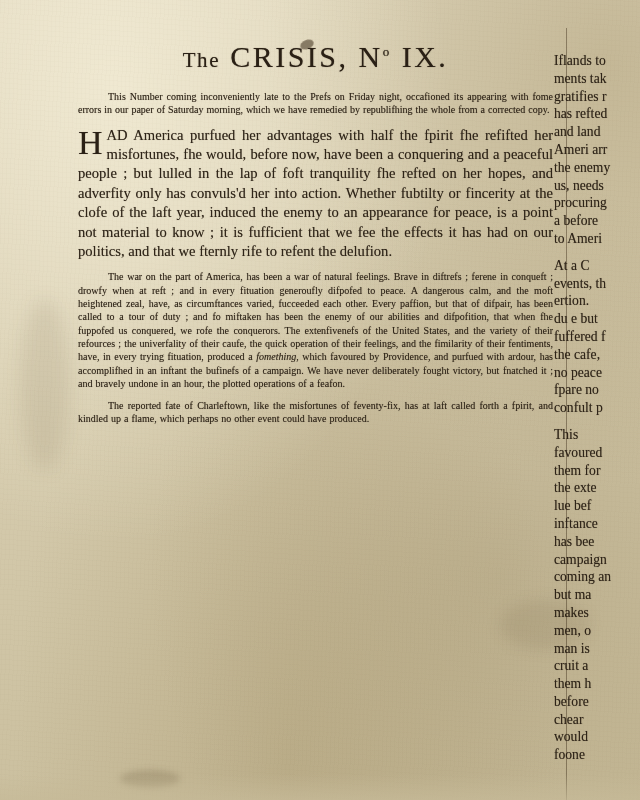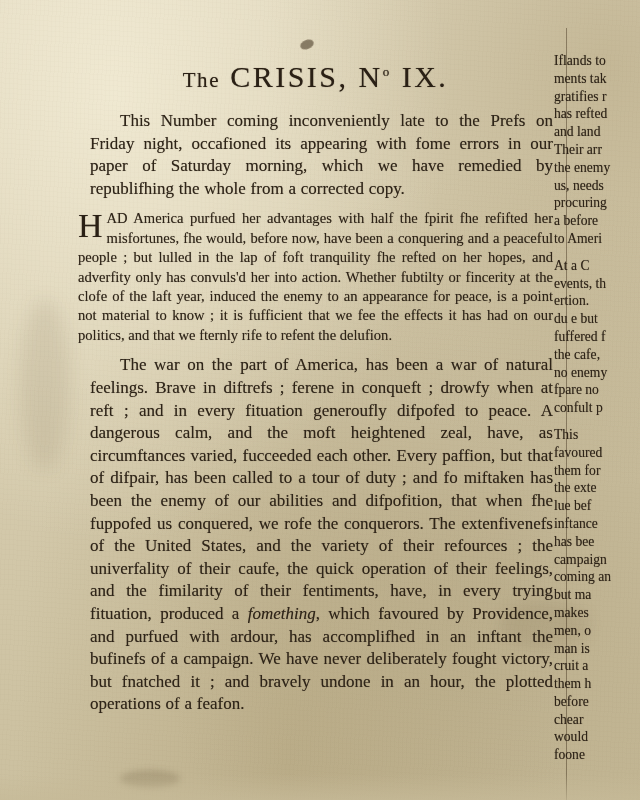--- a/index.html
+++ b/index.html
@@ -41,21 +41,21 @@
     border-radius: 50%;
   }
   .smudge.s1 { left: 300px; top: 40px; width: 14px; height: 9px; background: rgba(60,45,25,0.55); transform: rotate(-22deg); filter: blur(0.6px); }
   .smudge.s2 { left: 120px; top: 770px; width: 60px; height: 18px; background: rgba(70,55,30,0.18); filter: blur(3px); }
   .smudge.s3 { left: 500px; top: 600px; width: 90px; height: 50px; background: rgba(90,70,40,0.10); filter: blur(7px); }
   .smudge.s4 { left: 20px; top: 300px; width: 50px; height: 170px; background: rgba(90,70,40,0.10); filter: blur(9px); }
 
   .main-col {
     position: absolute;
     left: 78px;
-    top: 60px;
+    top: 40px;
     width: 475px;
   }
   .rule-right {
     position: absolute;
     left: 566px;
     top: 28px;
     width: 1px;
     height: 772px;
     background: rgba(60,45,25,0.45);
   }
@@ -81,22 +81,22 @@
   .headline .small {
     font-size: 21px;
     letter-spacing: 1.6px;
   }
   .headline .sup {
     font-size: 13px;
     vertical-align: super;
   }
 
   p.body {
-    margin: 0 0 9px 12px;
-    font-size: 17px;
+    margin: 0 0 9px 0;
+    font-size: 10px;
     line-height: 1.33;
     color: #2e2418;
     text-align: justify;
     text-shadow: 0 0 0.7px rgba(45,34,20,0.45);
     word-spacing: 0.5px;
   }
   p.body.indent { text-indent: 30px; }
 
   .dropcap-para {
     position: relative;
@@ -154,44 +154,45 @@
 
     <p class="body indent">This Number coming inconveniently late to the Prefs on Friday night, occafioned its appearing with fome errors in our paper of Saturday morning, which we have remedied by republifhing the whole from a corrected copy.</p>
 
     <div class="dropcap-para">
       <span class="dropcap">H</span>
       <span>AD America purfued her advantages with half the fpirit fhe refifted her misfortunes, fhe would, before now, have been a conquering and a peaceful people ; but lulled in the lap of foft tranquility fhe refted on her hopes, and adverfity only has convuls'd her into action. Whether fubtilty or fincerity at the clofe of the laft year, induced the enemy to an appearance for peace, is a point not material to know ; it is fufficient that we fee the effects it has had on our politics, and that we fternly rife to refent the delufion.</span>
     </div>
 
     <p class="body indent">The war on the part of America, has been a war of natural feelings. Brave in diftrefs ; ferene in conqueft ; drowfy when at reft ; and in every fituation generoufly difpofed to peace. A dangerous calm, and the moft heightened zeal, have, as circumftances varied, fucceeded each other. Every paffion, but that of difpair, has been called to a tour of duty ; and fo miftaken has been the enemy of our abilities and difpofition, that when fhe fuppofed us conquered, we rofe the conquerors. The extenfivenefs of the United States, and the variety of their refources ; the univerfality of their caufe, the quick operation of their feelings, and the fimilarity of their fentiments, have, in every trying fituation, produced a <span style="font-style:italic">fomething</span>, which favoured by Providence, and purfued with ardour, has accomplifhed in an inftant the bufinefs of a campaign. We have never deliberately fought victory, but fnatched it ; and bravely undone in an hour, the plotted operations of a feafon.</p>
 
+    <p class="body indent">The reported fate of Charleftown, like the misfortunes of feventy-fix, has at laft called forth a fpirit, and kindled up a flame, which perhaps no other event could have produced.</p>
   </div>
 
   <div class="rule-right"></div>
 
   <div class="side-col">
     <div class="side-line">Iflands to</div>
     <div class="side-line">ments tak</div>
     <div class="side-line">gratifies r</div>
     <div class="side-line">has refted</div>
     <div class="side-line">and land</div>
-    <div class="side-line">Their arr</div>
+    <div class="side-line">Ameri arr</div>
     <div class="side-line">the enemy</div>
     <div class="side-line">us, needs</div>
     <div class="side-line">procuring</div>
     <div class="side-line">a before</div>
     <div class="side-line">to Ameri</div>
     <div class="side-gap"></div>
     <div class="side-line">At a C</div>
     <div class="side-line">events, th</div>
     <div class="side-line">ertion.</div>
     <div class="side-line">du e but</div>
     <div class="side-line">fuffered f</div>
     <div class="side-line">the cafe,</div>
-    <div class="side-line">no enemy</div>
+    <div class="side-line">no peace</div>
     <div class="side-line">fpare no</div>
     <div class="side-line">confult p</div>
     <div class="side-gap"></div>
     <div class="side-line">This</div>
     <div class="side-line">favoured</div>
     <div class="side-line">them for</div>
     <div class="side-line">the exte</div>
     <div class="side-line">lue bef</div>
     <div class="side-line">inftance</div>
     <div class="side-line">has bee</div>

